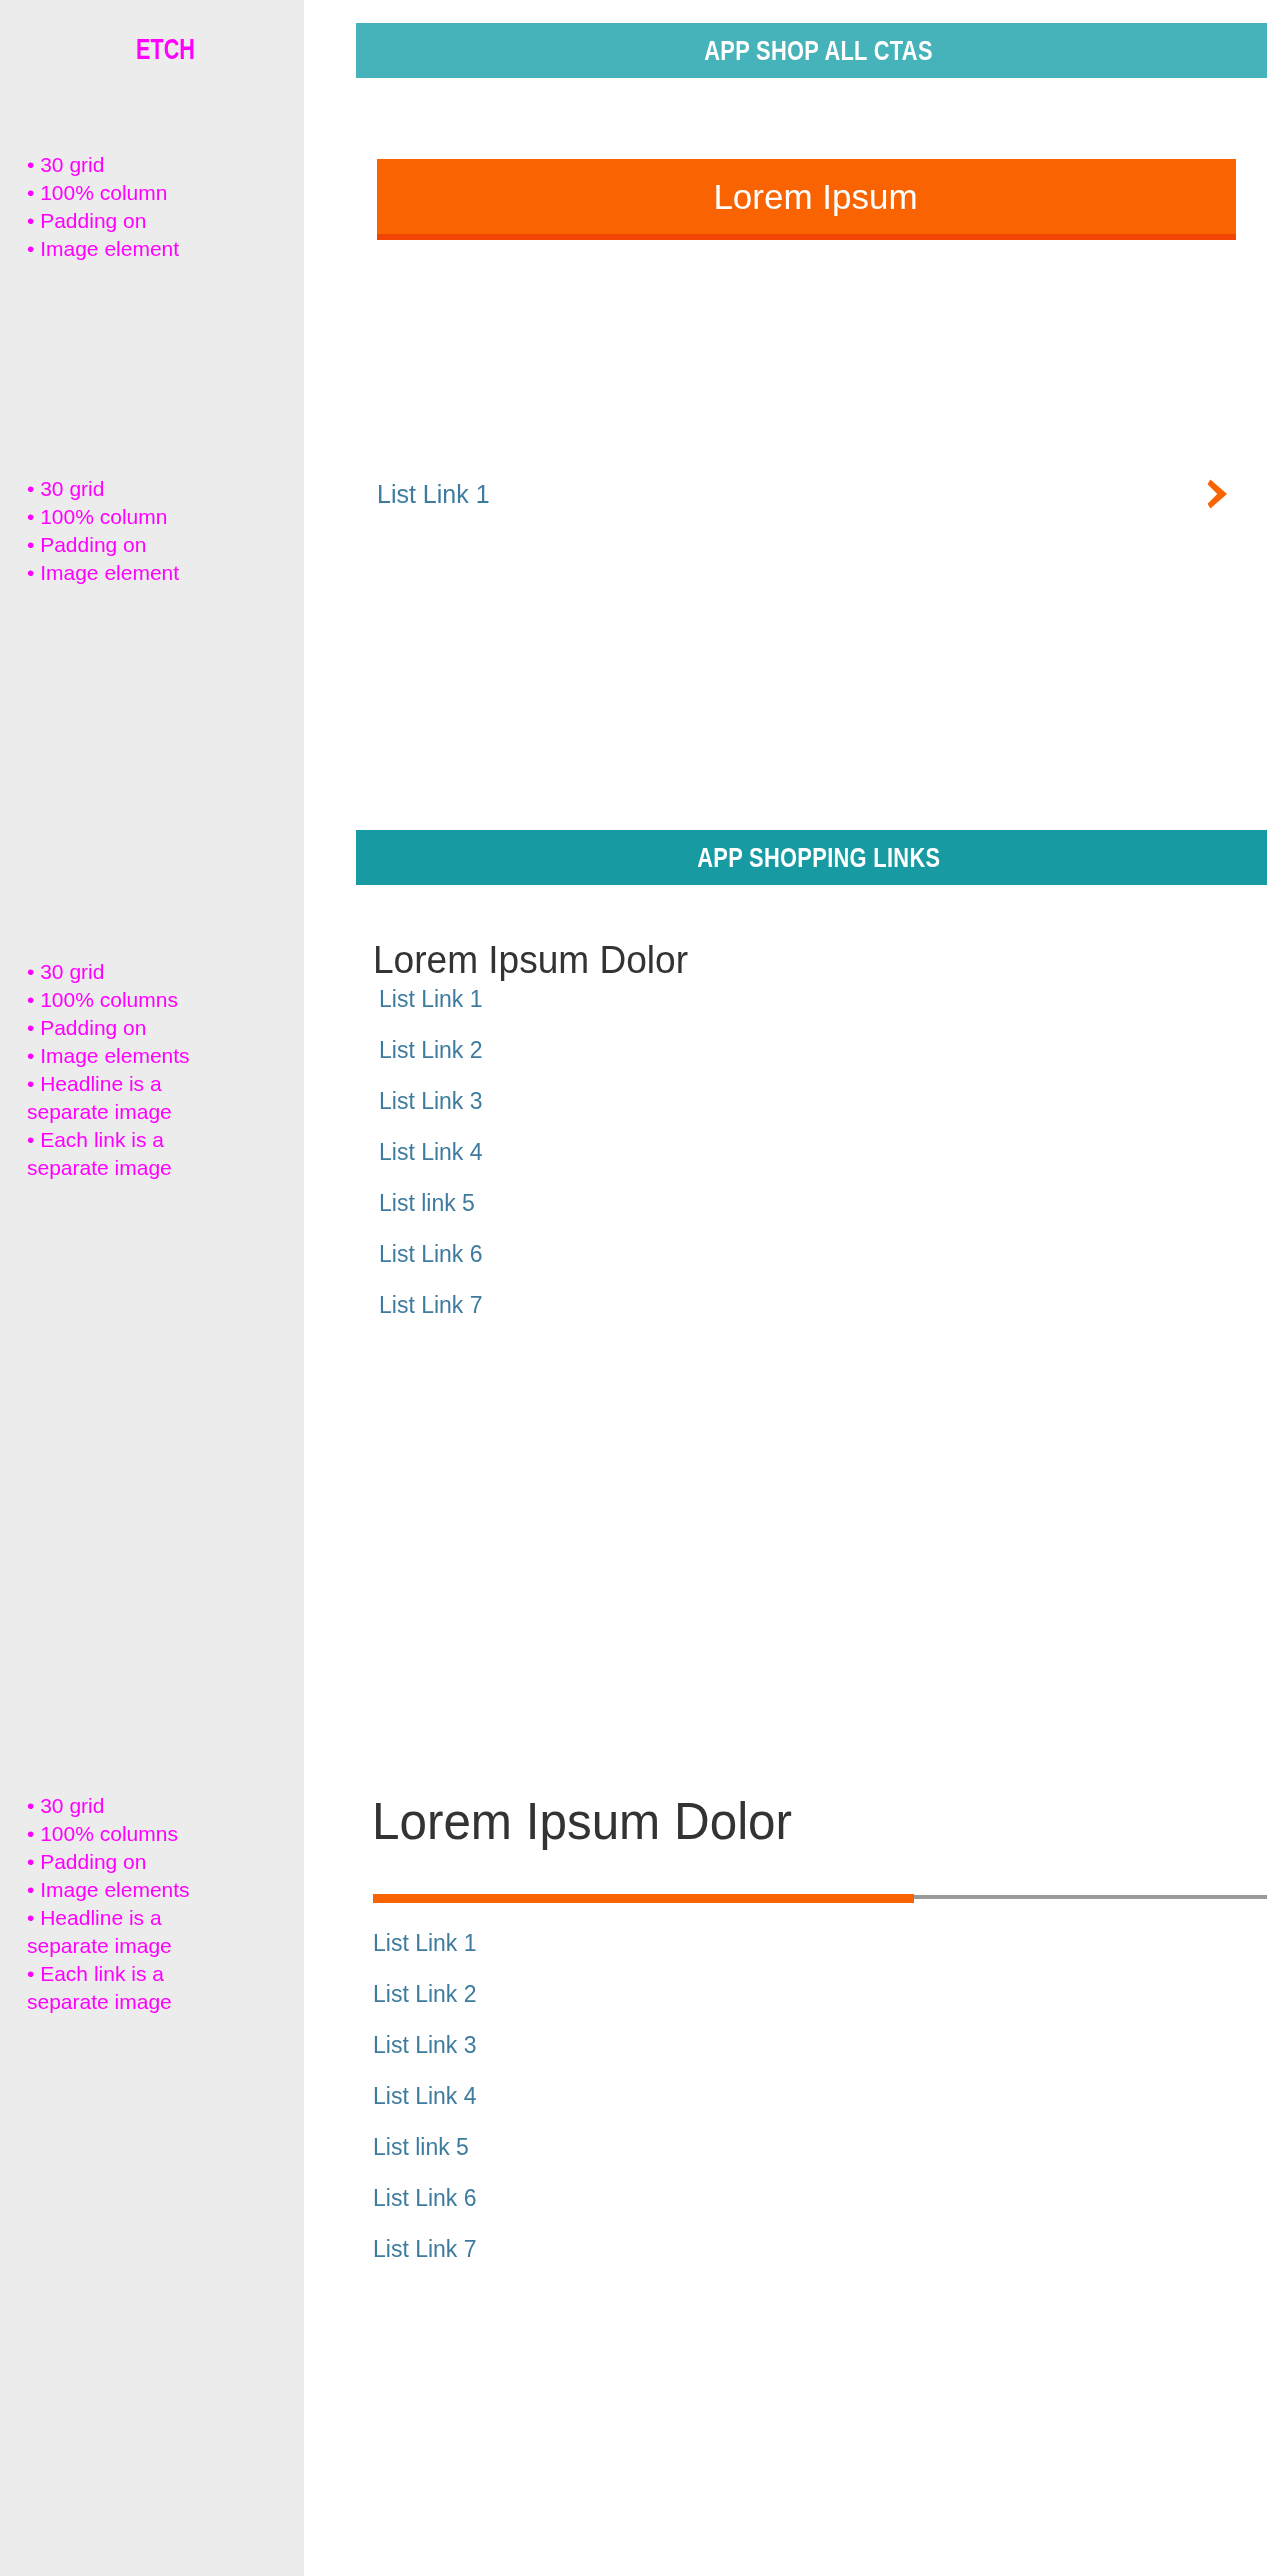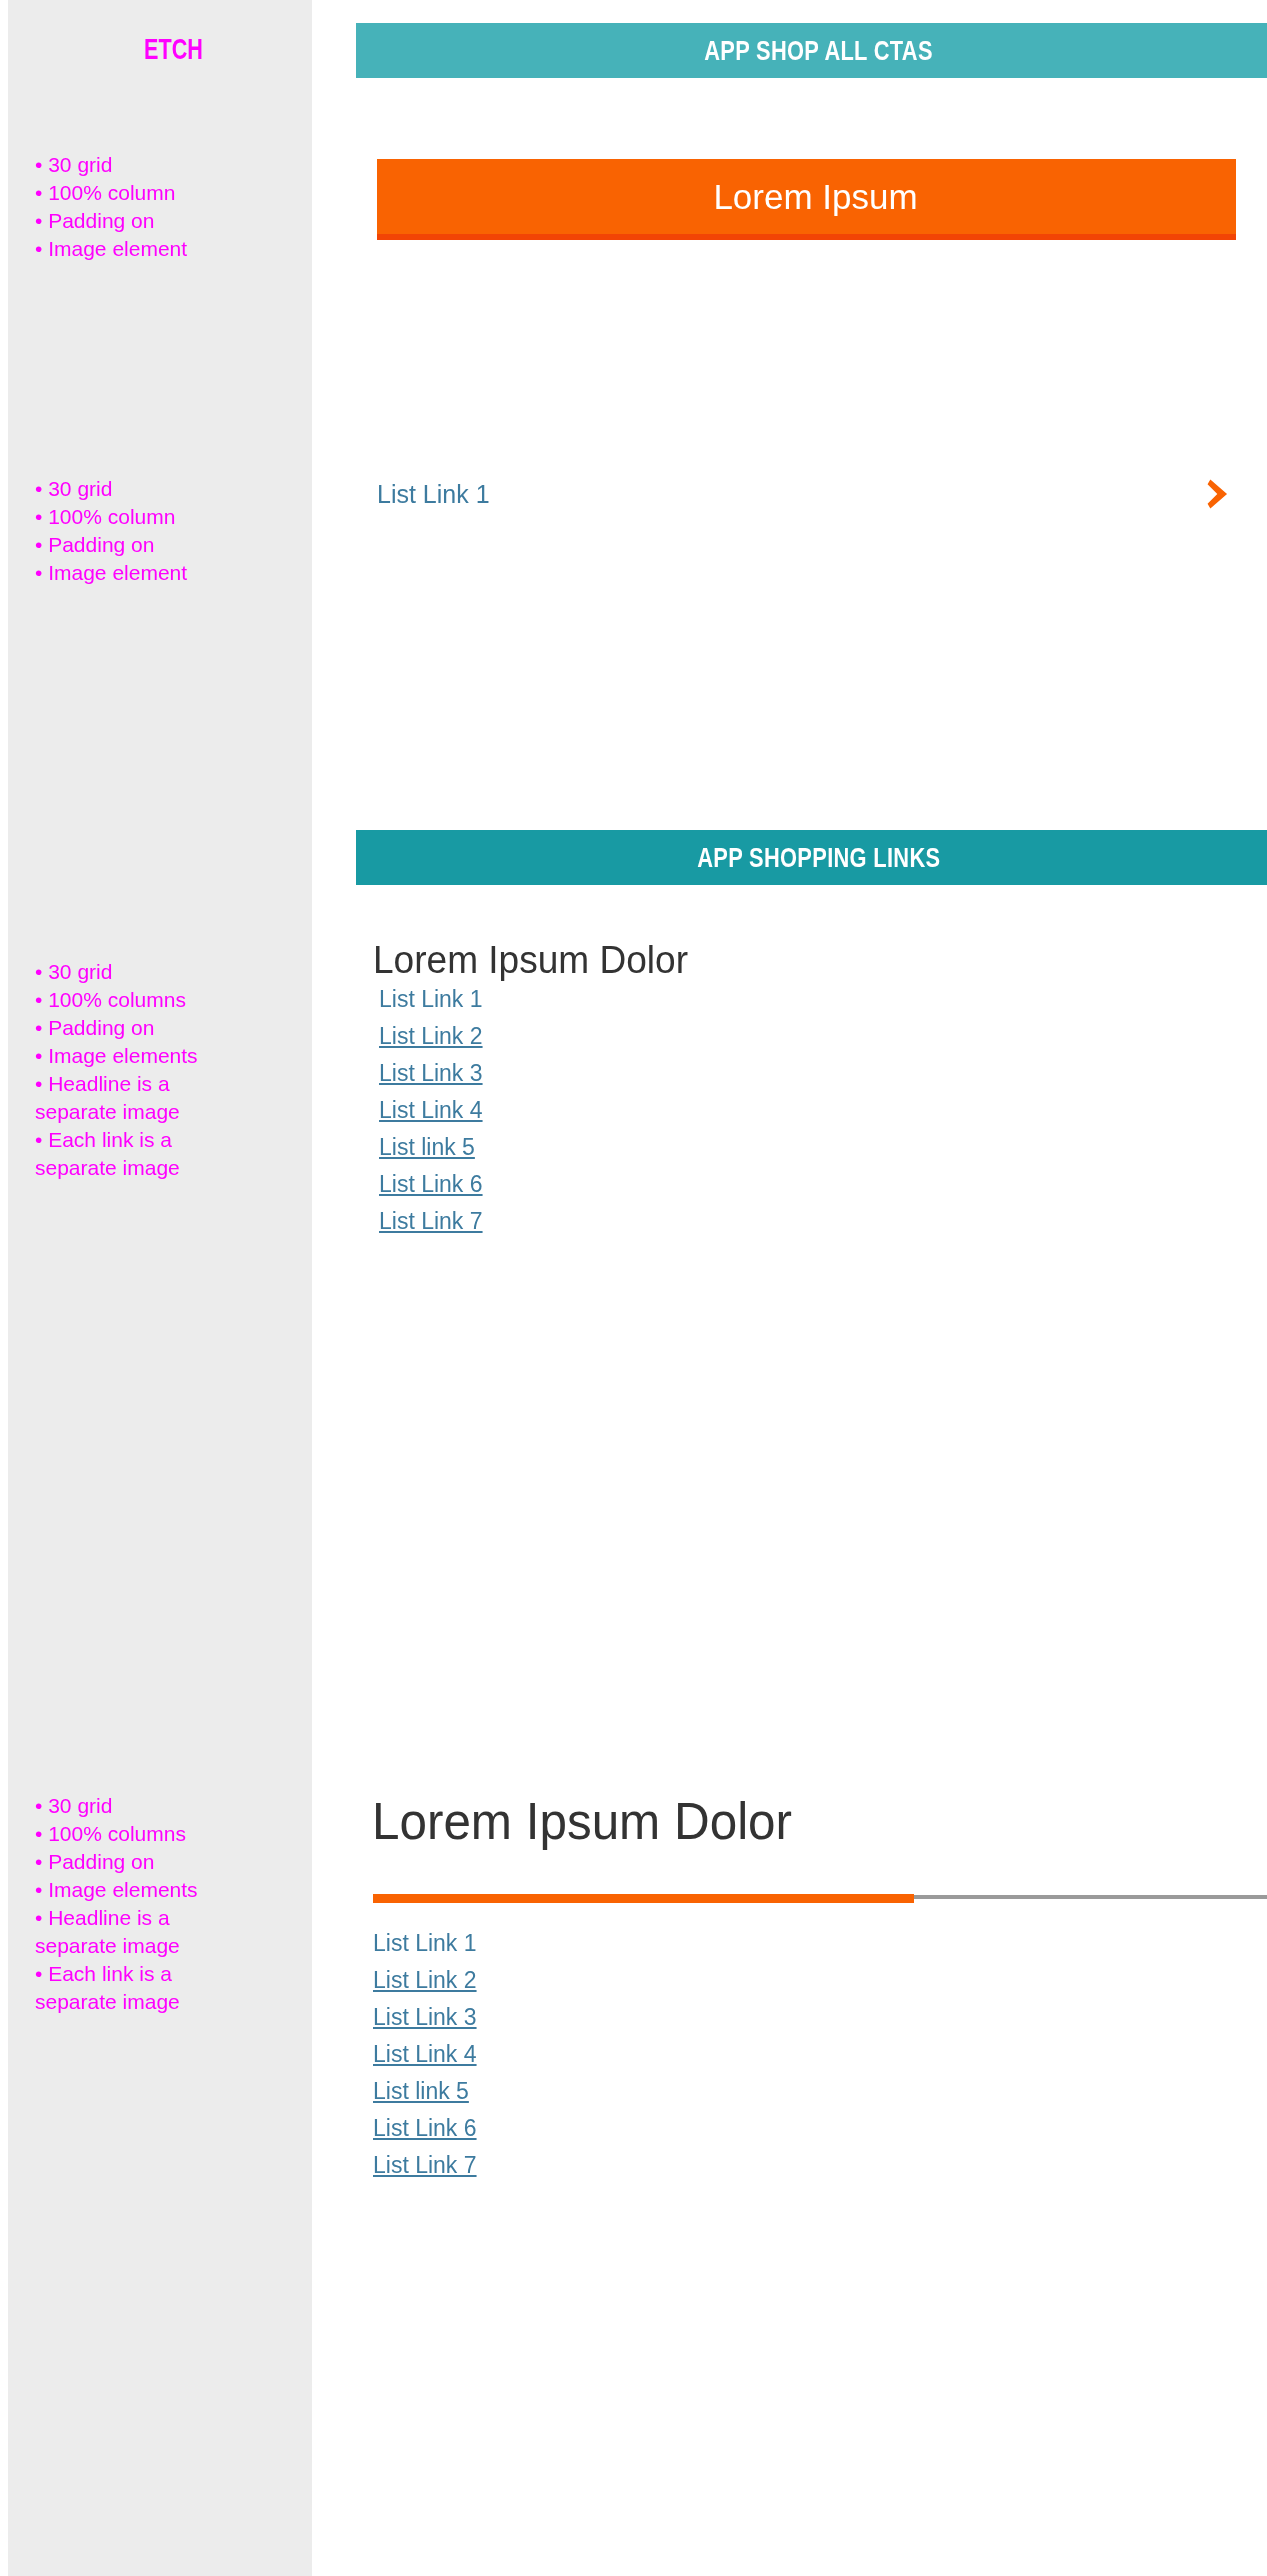--- a/index.html
+++ b/index.html
@@ -11,21 +11,21 @@
   }
   #page {
     position:relative;
     width:1268px; height:2576px;
     background:#ffffff;
   }
 
   
   .sidebar {
     position:absolute;
-    left:8px; top:0;
+    left:0; top:0;
     width:304px; height:2576px;
     background:#ececec;
   }
   .brand {
     position:absolute;
     left:0; top:34px;
     width:331px;
     text-align:center;
     color:#ff00ff;
     font-family:"Liberation Sans Narrow","Liberation Sans", sans-serif;
@@ -153,21 +153,21 @@
     display:block;
     color:#3d7b9f;
     font-size:23px;
     line-height:35px;
     margin-bottom:0px;
     height:35px;
     cursor:pointer;
     white-space:nowrap;
   }
   #link-list-1 .link-item { margin-bottom:0; height:35px; }
-  .link-list .link-item + .link-item { margin-top:2px;text-decoration:underline; }
+  .link-list .link-item + .link-item { margin-top:16px; }
 </style>
 </head>
 <body>
 
 <div id="page">
 
   <div class="sidebar">
     <div class="brand">ETCH</div>
     <div id="note-container">
         <div class="note-block" style="top: 151px;">

